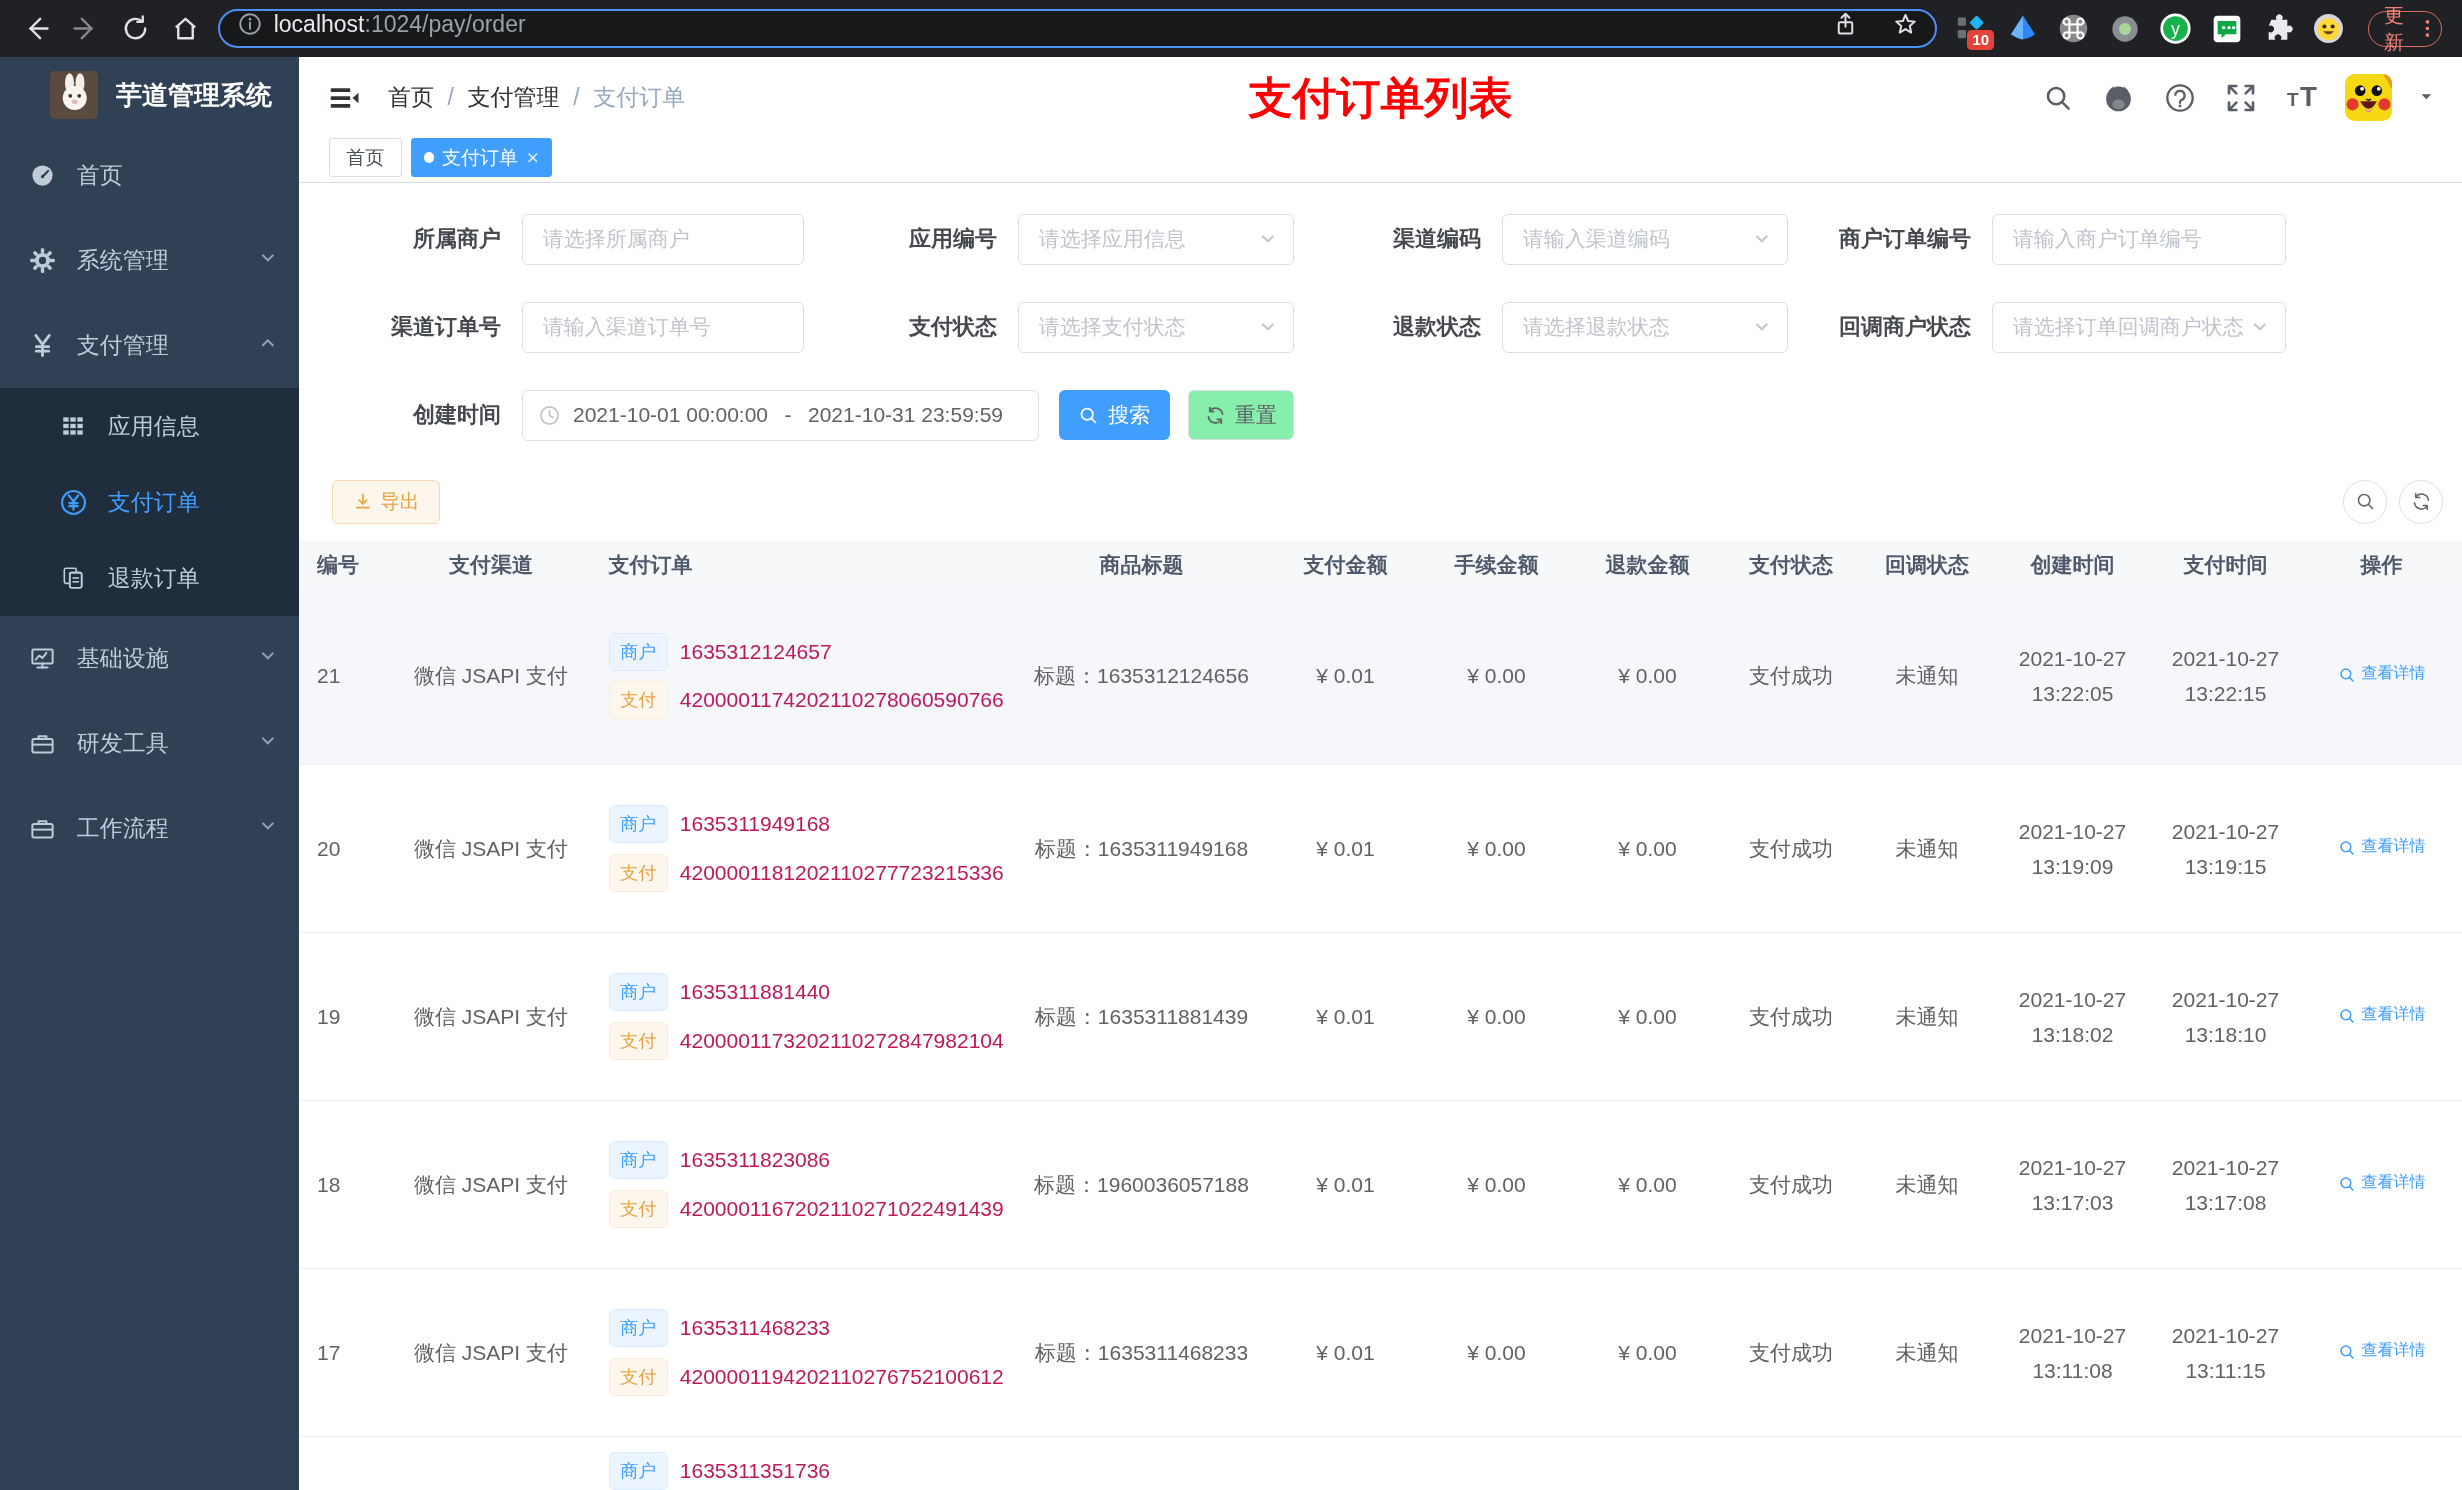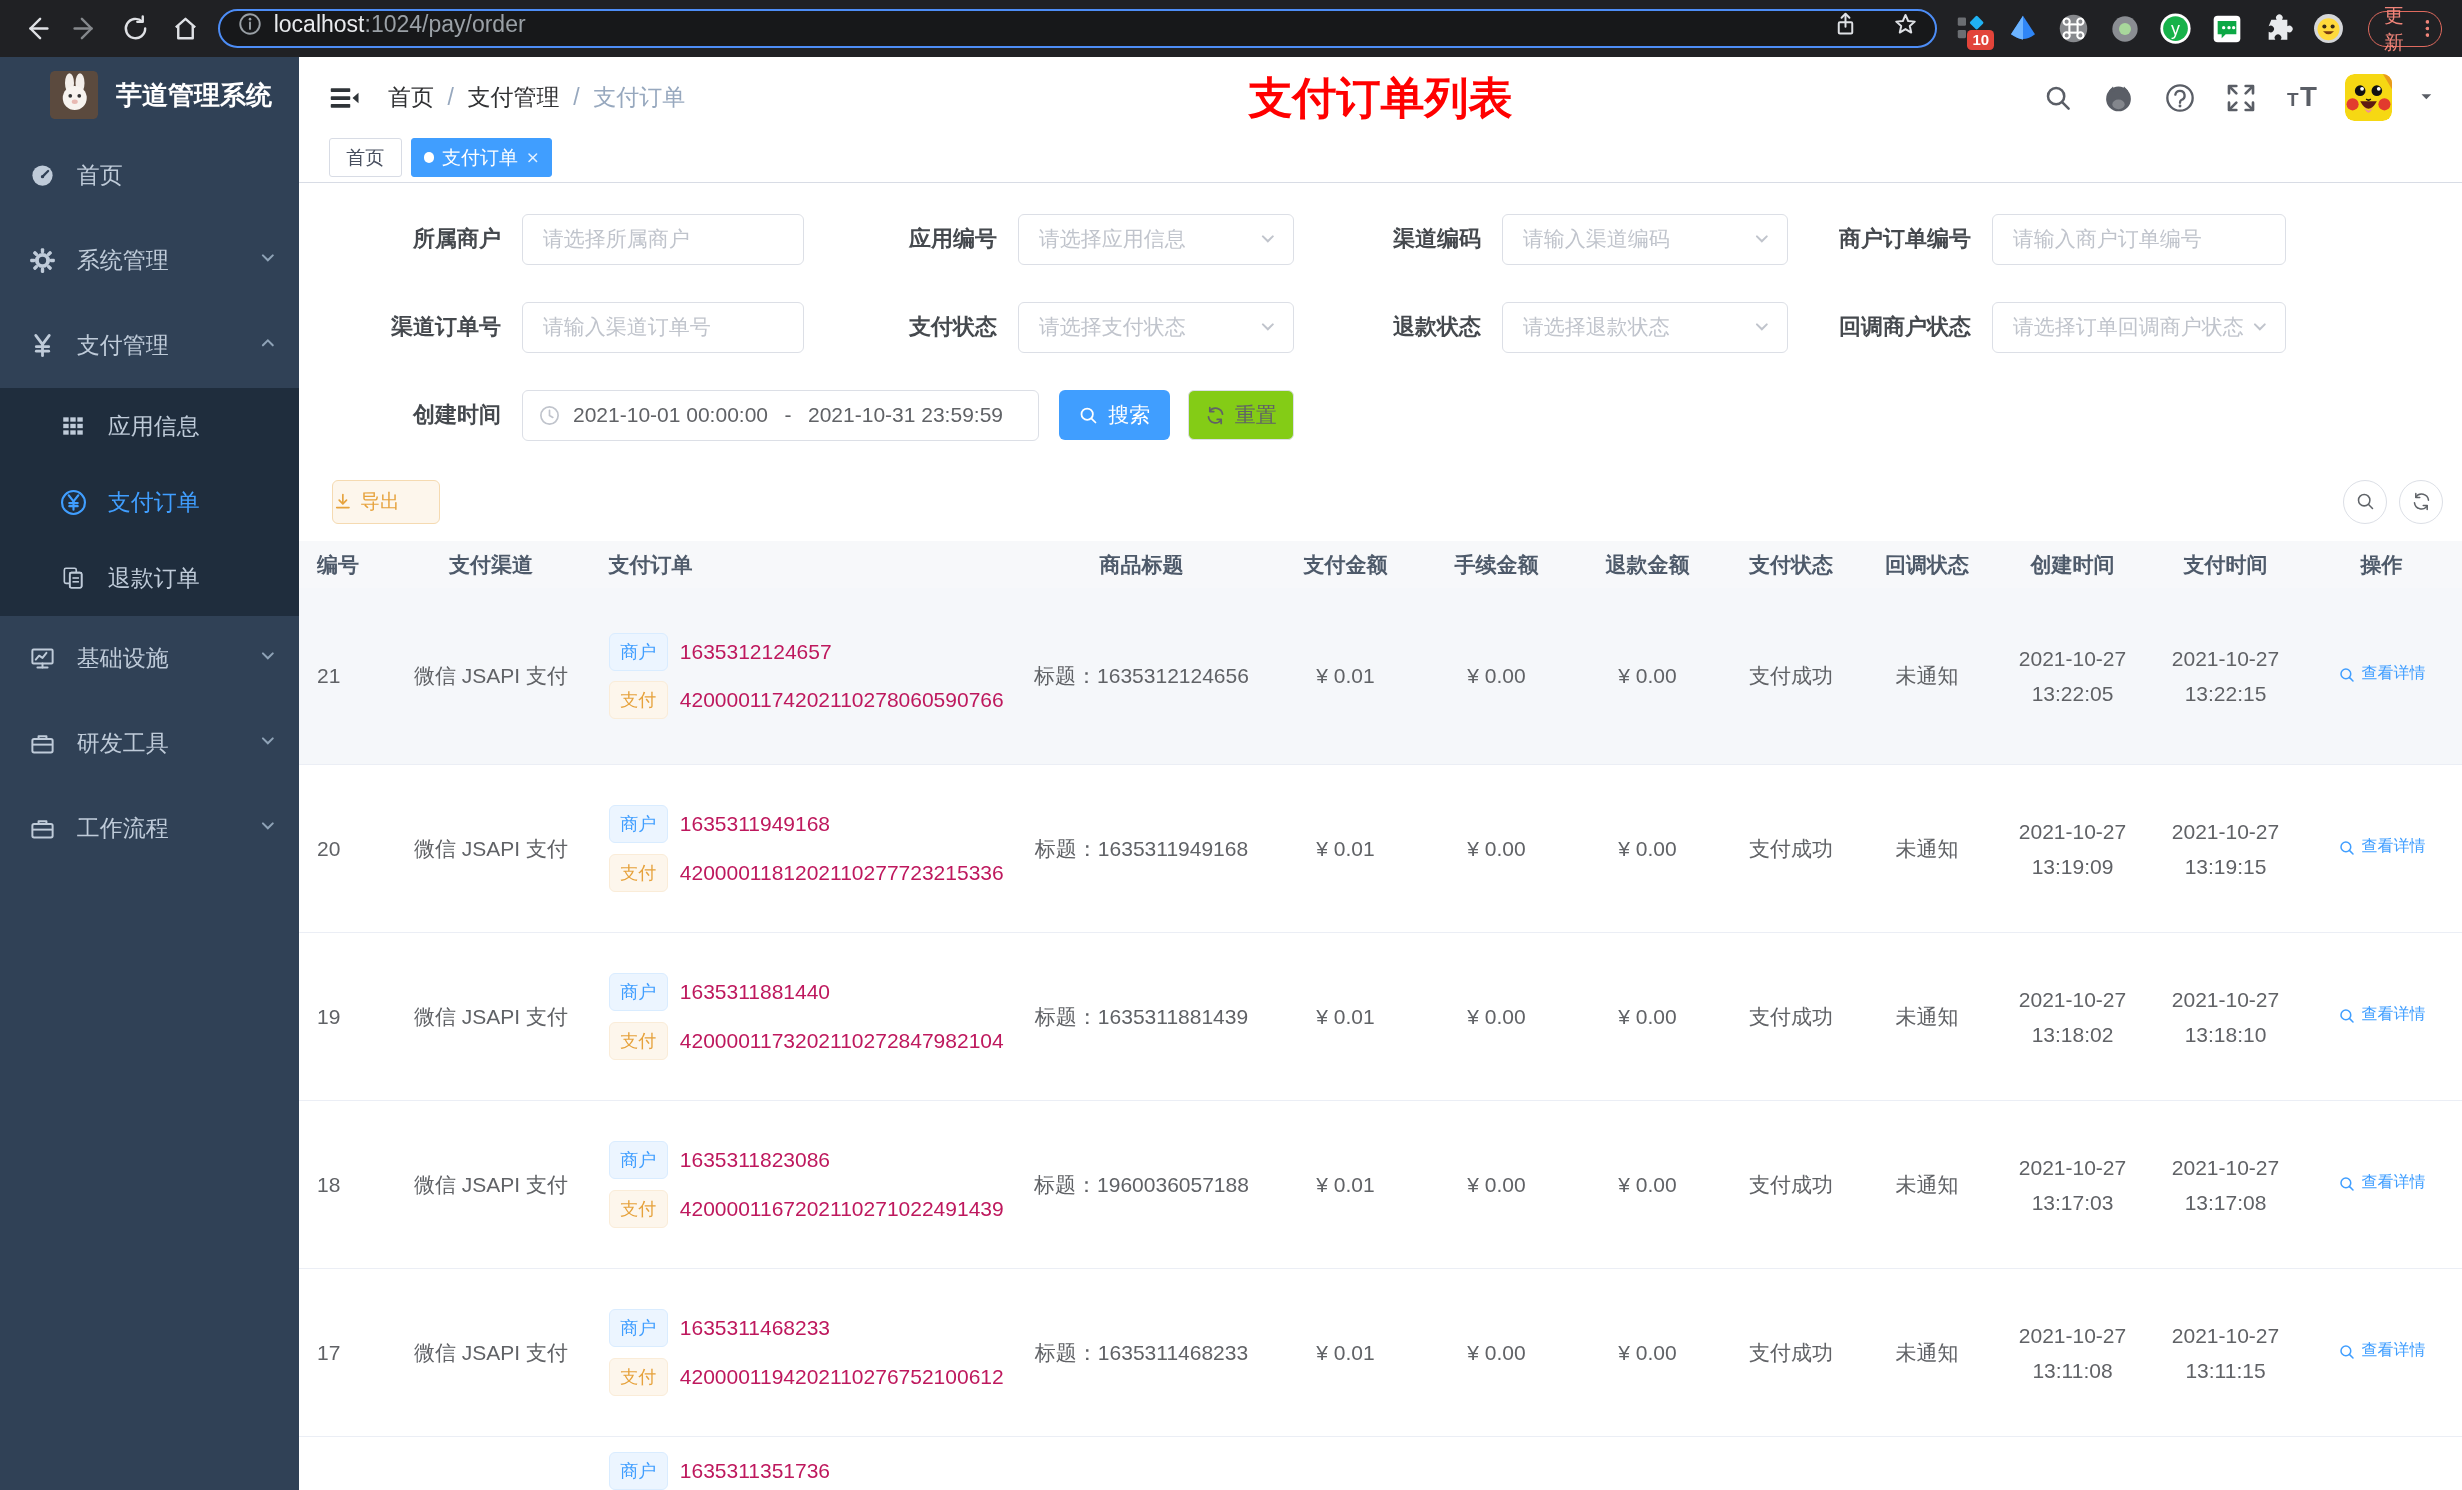--- a/index.html
+++ b/index.html
@@ -60,24 +60,24 @@
   input.ctrl { padding:0 19.7px; outline:none; }
   input.ctrl::placeholder { color:#c0c4cc; }
   .sel { display:flex; align-items:center; padding:0 15px 0 19.7px; }
   .sel .ph { color:#c0c4cc; flex:1; white-space:nowrap; overflow:hidden; }
   .cw1 { width:282px; } .cw2 { width:276px; } .cw3 { width:286px; } .cw4 { width:294px; }
   .daterange { width:517px; display:flex; align-items:center; padding:0 15px; gap:12px; }
   .daterange .dval { color:#606266; white-space:nowrap; }
   .daterange .dsep { color:#606266; margin:0 4.5px; }
   .btn { height:50px; border-radius:6px; font-size:21px; display:flex; align-items:center; justify-content:center; gap:9px; border:1.5px solid transparent; cursor:pointer; }
   .btn-primary { background:#409eff; color:#fff; width:111px; margin-left:19.7px; }
-  .btn-plain { background:#84cc16; border-color:#dcdfe6; color:#606266; width:106px; margin-left:18px; }
+  .btn-plain { background:#86efac; border-color:#dcdfe6; color:#606266; width:106px; margin-left:18px; }
 
   .toolbar { display:flex; align-items:center; margin-top:0.8px; padding:0 19px 0 33px; }
-  .btn-warn { height:44px; width:108px; background:#fdf6ec; border:1.5px solid #f5dab1; border-radius:6px; color:#e6a23c; font-size:19.7px; display:flex; align-items:center; gap:7.6px; }
+  .btn-warn { height:44px; width:108px; background:#fdf6ec; border:1.5px solid #f5dab1; border-radius:6px; color:#e6a23c; font-size:19.7px; display:flex; align-items:center; justify-content:center; gap:7.6px; }
   .tool-circles { margin-left:auto; display:flex; gap:12px; }
   .circle-btn { width:44px; height:44px; border-radius:50%; border:1.5px solid #dcdfe6; background:#fff; display:flex; align-items:center; justify-content:center; color:#5f6368; }
 
   
   .table { margin-top:17.4px; width:2163px; color:#606266; font-size:21px; }
   .tgrid { display:grid; grid-template-columns:85px 214px 415px 257px 151px 151px 151px 136px 136px 155px 151px 1fr; align-items:center; }
   .thead { height:47px; background:#f7f8fa; color:#4e5a6a; font-weight:bold; }
   .trow { height:168px; border-bottom:1.5px solid #ebeef5; background:#fff; }
   .trow.hovered { height:177px; background:#f5f7fa; }
   .trow.partial { height:53px; border-bottom:none; align-items:start; }

